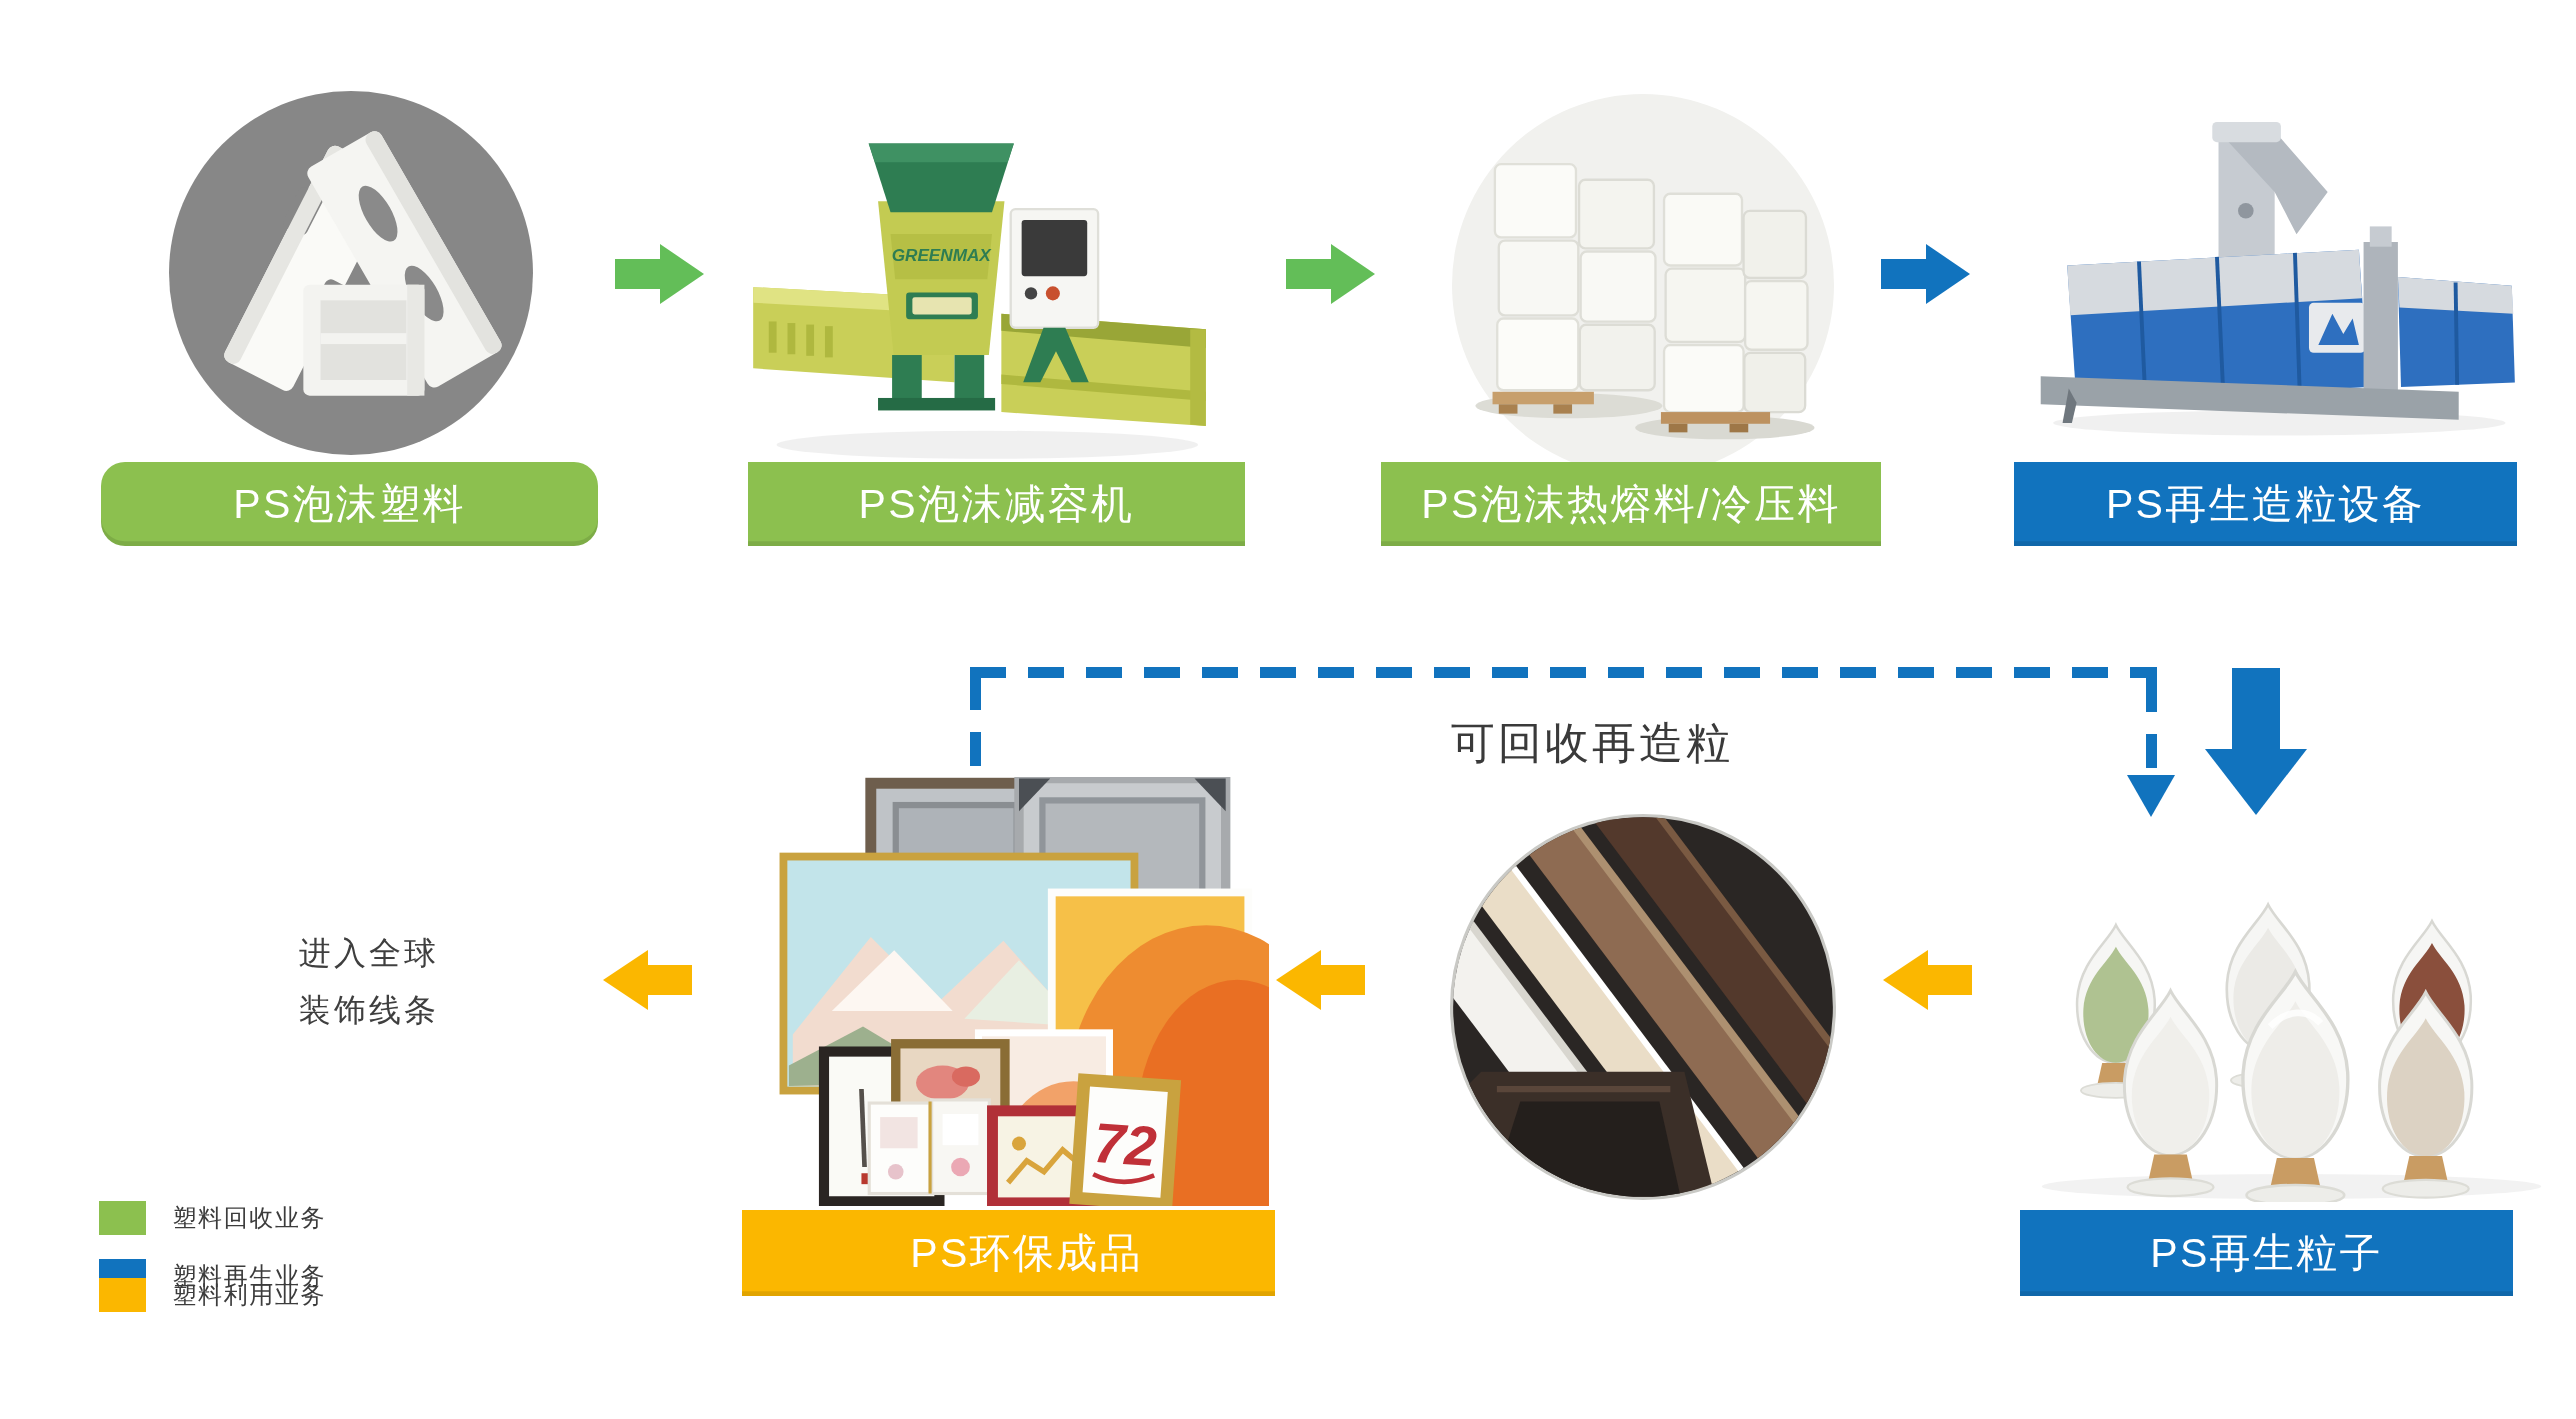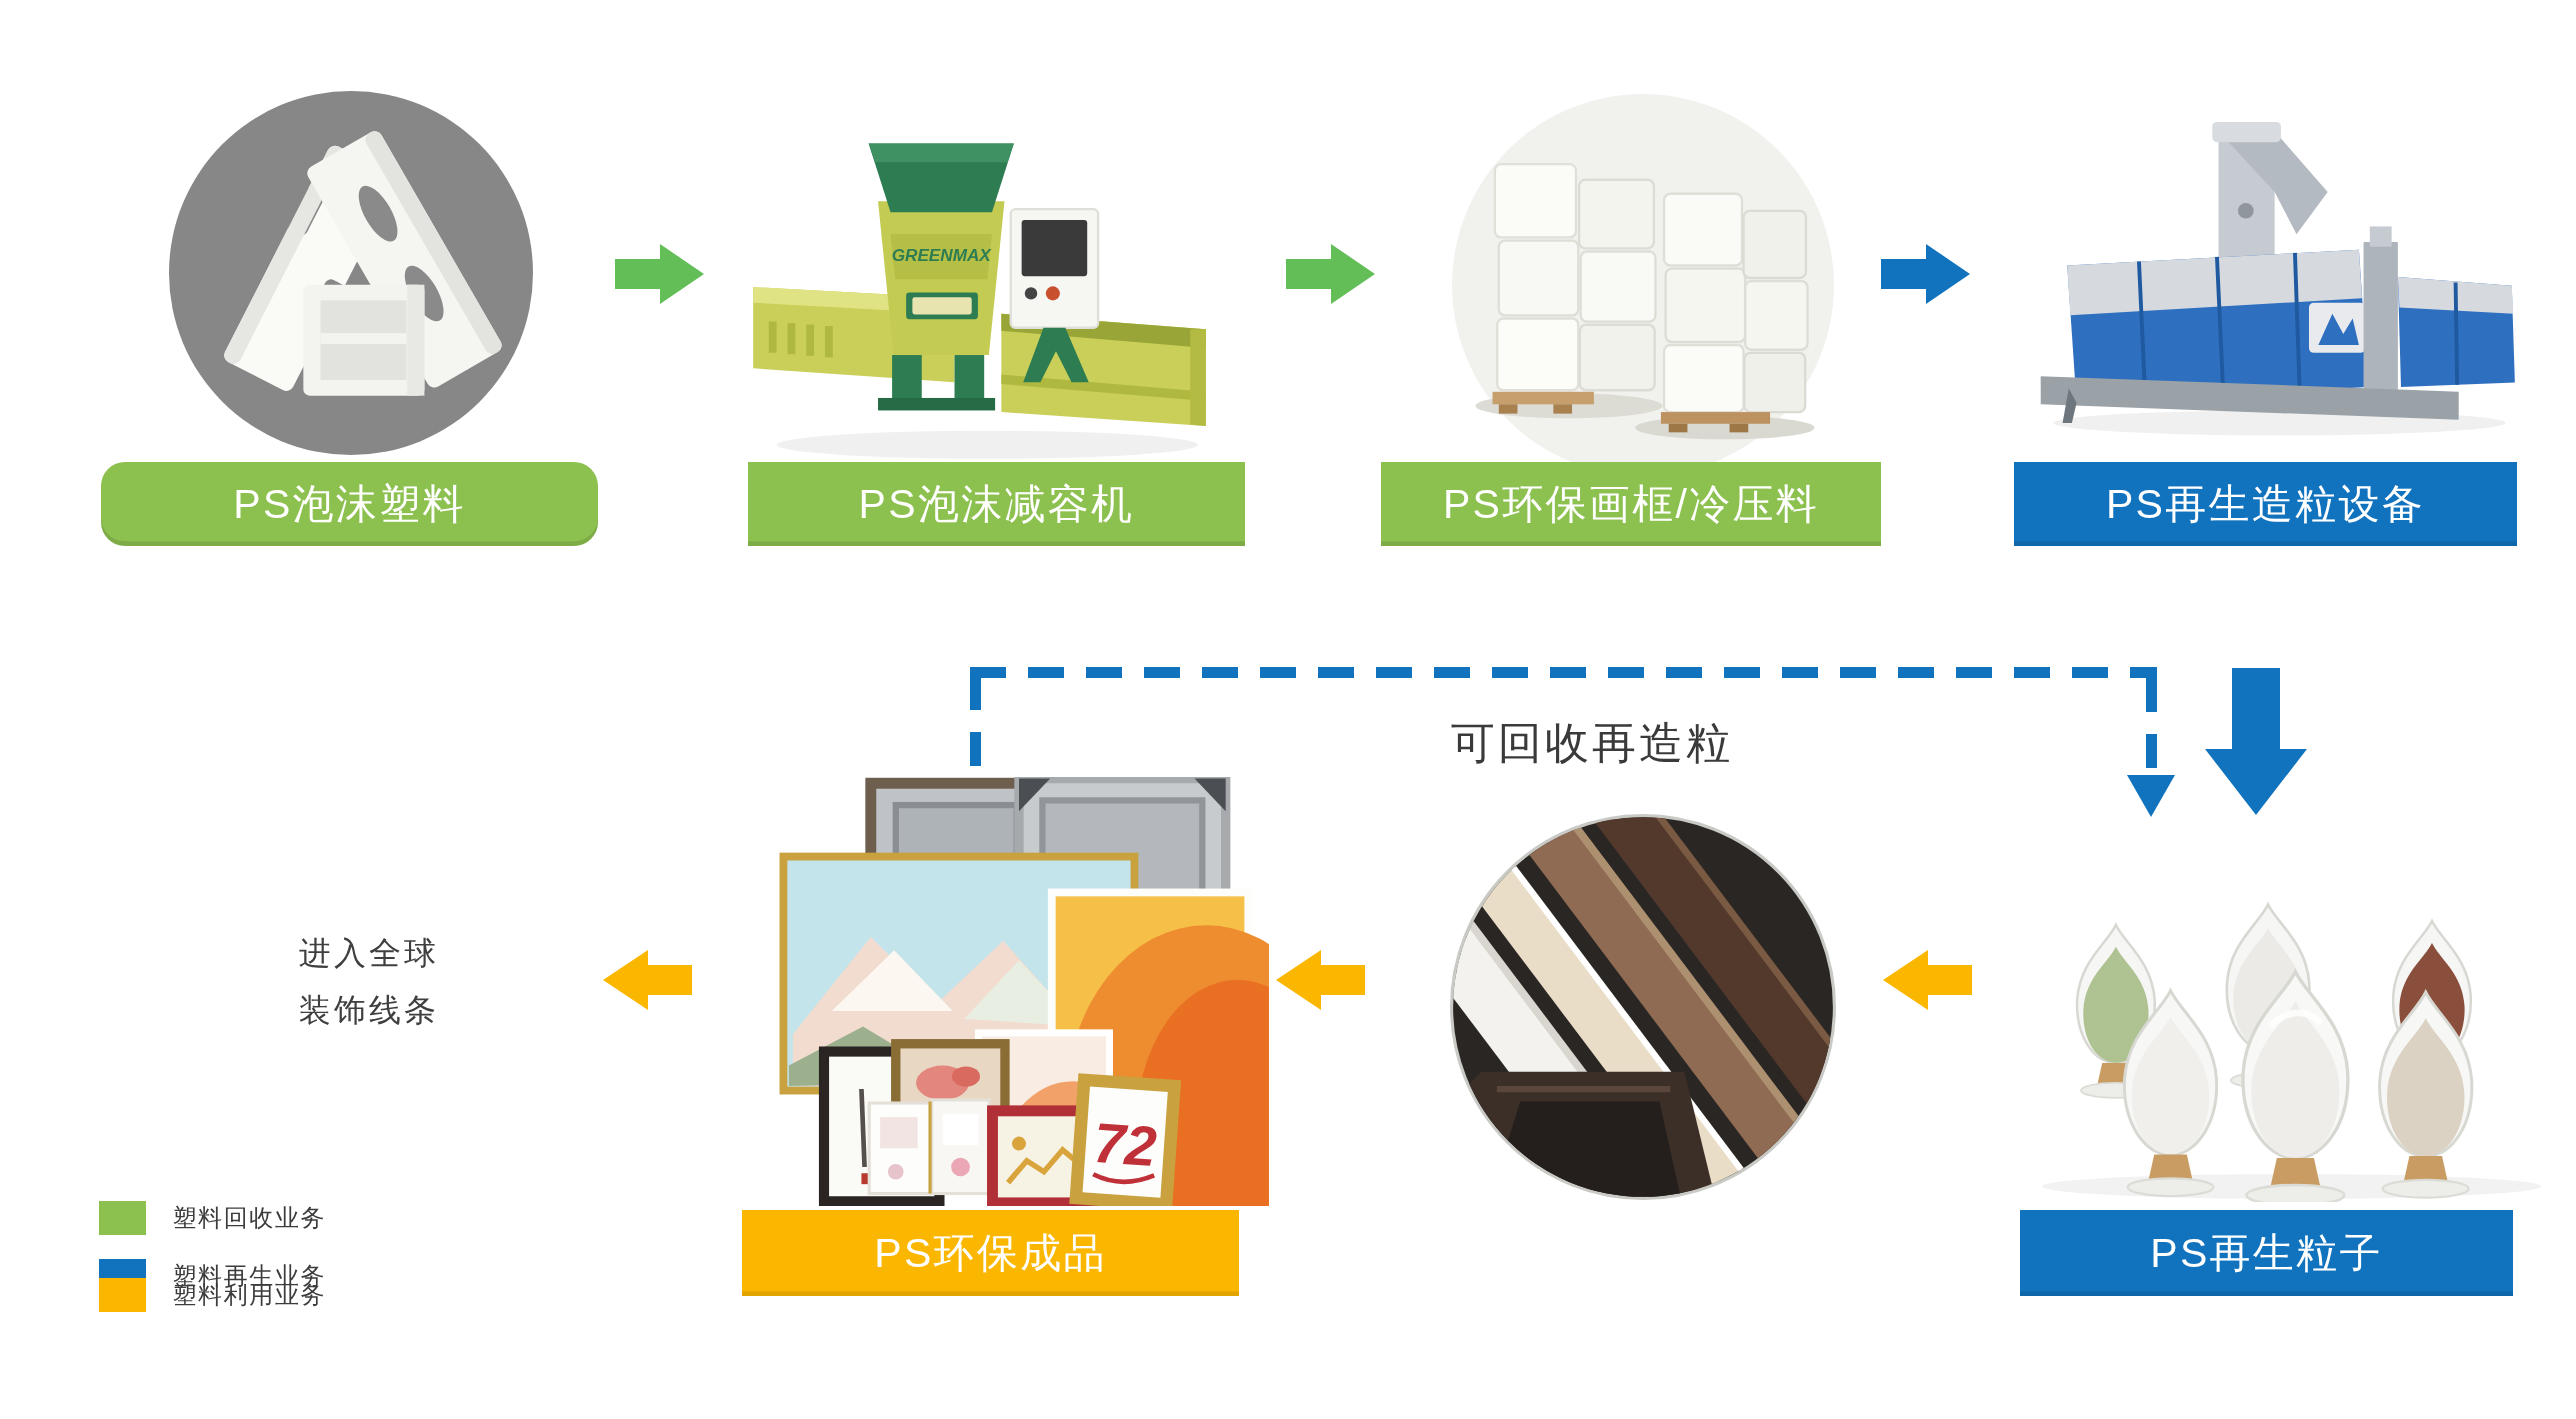--- a/index.html
+++ b/index.html
@@ -4,21 +4,21 @@
 <style>
   html,body{margin:0;padding:0;background:#fff;}
   .canvas{position:relative;width:2576px;height:1419px;background:#ffffff;overflow:hidden;
           font-family:"Liberation Sans","DejaVu Sans",sans-serif;}
   .abs{position:absolute;}
   
   .bar{position:absolute;height:84px;display:flex;align-items:center;justify-content:center;
        color:#ffffff;font-size:41px;letter-spacing:2.3px;box-shadow:inset 0 -4.7px 0 rgba(0,0,0,.10);}
   .bar.green{background:#8CC04F;}
   .bar.blue{background:#1173BE;}
-  .bar.yellow{background:#FBB700;}
+  .bar.yellow{background:#FBB700;padding-left:36px;}
   
   .arrow-r{position:absolute;width:89px;height:59px;}
   .arrow-r .shaft{position:absolute;left:0;top:15px;width:45px;height:30px;}
   .arrow-r .head{position:absolute;left:45px;top:0;width:0;height:0;
       border-top:30px solid transparent;border-bottom:30px solid transparent;}
   .g .shaft{background:#63BE58;} .g .head{border-left:44px solid #63BE58;}
   .bl .shaft{background:#1173BE;} .bl .head{border-left:44px solid #1173BE;}
   
   .arrow-l{position:absolute;width:89px;height:59px;}
   .arrow-l .shaft{position:absolute;left:45px;top:15px;width:44px;height:30px;background:#FBB700;}
@@ -166,21 +166,21 @@
     <div class="shaft"></div>
       <div class="head"></div>
     </div>
   <div class="arrow-r bl abs" style="left:1881px;top:244px;">
     <div class="shaft"></div>
       <div class="head"></div>
     </div>
 
   <div class="bar green" style="left:101px;top:462px;width:497px;border-radius:24px;">PS泡沫塑料</div>
   <div class="bar green" style="left:748px;top:462px;width:497px;">PS泡沫减容机</div>
-  <div class="bar green" style="left:1381px;top:462px;width:500px;">PS环保画框/冷压料</div>
+  <div class="bar green" style="left:1381px;top:462px;width:500px;">PS泡沫热熔料/冷压料</div>
   <div class="bar blue" style="left:2014px;top:462px;width:503px;">PS再生造粒设备</div>
 
   <div class="dash-v" style="left:970px;top:676px;height:109px;"></div>
   <div class="dash-h" style="left:970px;top:667px;width:1187px;"></div>
   <div class="dash-v" style="left:2146px;top:678px;height:95px;"></div>
   <div class="dash-head" style="left:2127px;top:775px;"></div>
   <div class="note" style="left:1436px;top:714px;width:312px;">可回收再造粒</div>
 
   <div class="solid-down-shaft" style="left:2232px;top:668px;height:83px;"></div>
   <div class="solid-down-head" style="left:2205px;top:749px;"></div>

